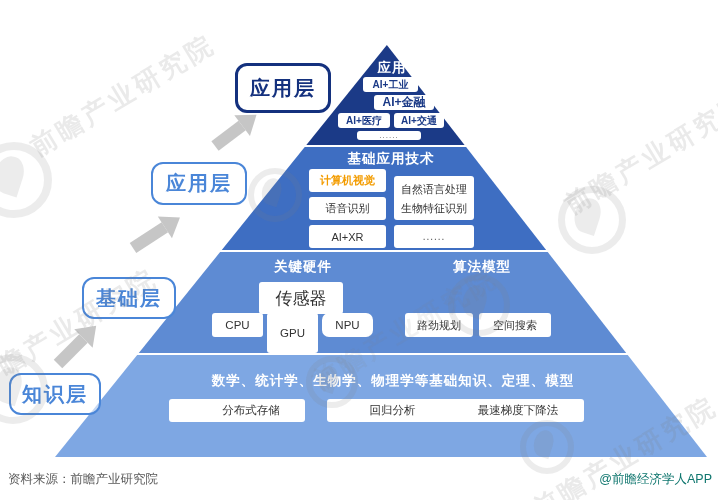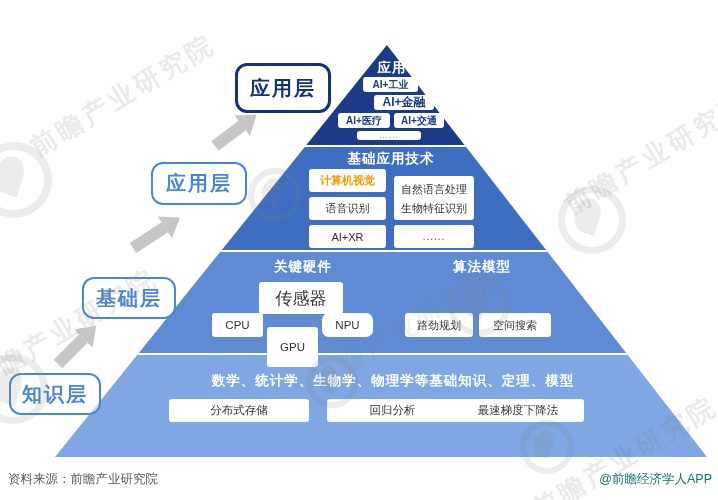--- a/index.html
+++ b/index.html
@@ -106,29 +106,29 @@
   <div class="wbox hl" style="left:309px; top:169px; width:77px; height:23px; font-size:11px;">计算机视觉</div>
   <div class="wbox" style="left:394px; top:176px; width:80px; height:27px; font-size:11px;">自然语言处理</div>
   <div class="wbox" style="left:309px; top:197px; width:77px; height:23px; font-size:11px;">语音识别</div>
   <div class="wbox" style="left:394px; top:197px; width:80px; height:23px; font-size:11px;">生物特征识别</div>
   <div class="wbox" style="left:309px; top:225px; width:77px; height:23px; font-size:11px;">AI+XR</div>
   <div class="wbox dots" style="left:394px; top:225px; width:80px; height:23px; font-size:10px;">......</div>
 
   <div class="t-header" style="left:303px; top:258px; font-size:13.5px;">关键硬件</div>
   <div class="wbox" style="left:259px; top:282px; width:84px; height:32px; font-size:17px;">传感器</div>
   <div class="wbox" style="left:212px; top:313px; width:51px; height:24px; font-size:11.5px;">CPU</div>
-  <div class="wbox" style="left:267px; top:327px; width:51px; height:40px; font-size:11.5px;">GPU</div>
+  <div class="wbox" style="left:267px; top:313px; width:51px; height:40px; font-size:11.5px;">GPU</div>
   <div class="wbox" style="left:322px; top:313px; width:51px; height:24px; font-size:11.5px;border-radius:7px;">NPU</div>
 
   <div class="t-header" style="left:482px; top:258px; font-size:13.5px;">算法模型</div>
   <div class="wbox" style="left:405px; top:313px; width:68px; height:24px; font-size:11px;">路劲规划</div>
   <div class="wbox" style="left:479px; top:313px; width:72px; height:24px; font-size:11px;">空间搜索</div>
 
   <div class="t-header" style="left:393px; top:372px; font-size:13.5px;">数学、统计学、生物学、物理学等基础知识、定理、模型</div>
-  <div class="wbox" style="left:169px; top:399px; width:140px; height:23px; font-size:11.5px;">分布式存储</div>
+  <div class="wbox" style="left:169px; top:399px; width:108px; height:23px; font-size:11.5px;padding-left:28px;">分布式存储</div>
   <div class="wbox" style="left:327px; top:399px; width:131px; height:23px; font-size:11.5px;">回归分析</div>
   <div class="wbox" style="left:452px; top:399px; width:132px; height:23px; font-size:11.5px;">最速梯度下降法</div>
 
   <div class="layer-label ll-dark" style="left:235px; top:63px;  width:90px; height:44px;">应用层</div>
   <div class="layer-label ll-blue" style="left:151px; top:162px; width:92px; height:39px;">应用层</div>
   <div class="layer-label ll-blue" style="left:82px;  top:277px; width:90px; height:38px;">基础层</div>
   <div class="layer-label ll-blue" style="left:9px;   top:373px; width:88px; height:38px;">知识层</div>
 
   <svg class="arrows" width="718" height="500" viewBox="0 0 718 500">
     <g transform="translate(58,364) rotate(-45)" fill="#c6c6c6">

